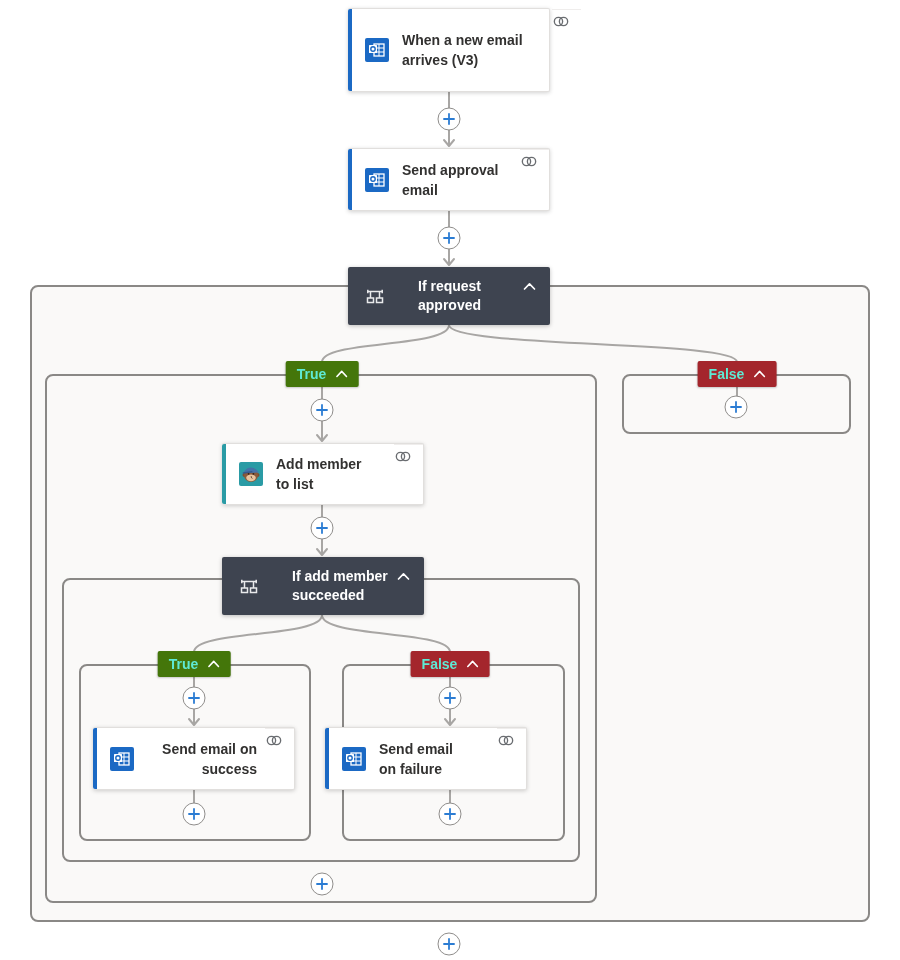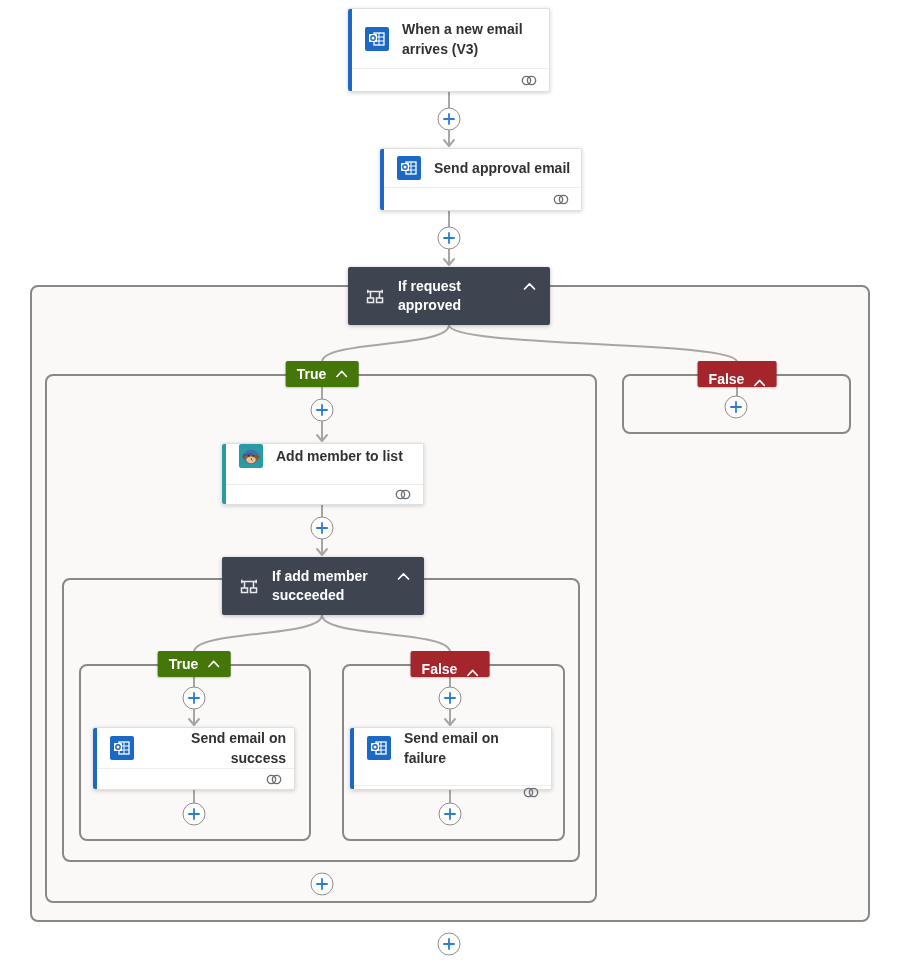--- a/index.html
+++ b/index.html
@@ -17,50 +17,50 @@
     background:#faf9f8;
     box-sizing:border-box;
   }
   
   .connectors{position:absolute;left:0;top:0;pointer-events:none;}
   
   .action-card{
     position:absolute;width:202px;background:#ffffff;
     border:1px solid #e1dfdd;border-left:none;border-radius:2px;
     box-shadow:0 1px 4px rgba(0,0,0,.18);
-    box-sizing:border-box;display:flex;flex-direction:column;
+    box-sizing:border-box;display:flex;
     transform:translateX(-50%);
     cursor:pointer;
   }
   .accent{position:absolute;left:0;top:0;bottom:0;width:4px;border-radius:2px 0 0 2px;}
   .card-top{flex:1;display:flex;align-items:center;gap:13px;padding-left:17px;padding-right:8px;}
   .card-icon{width:24px;height:24px;flex:0 0 24px;display:block;}
   .card-title{font-size:14px;font-weight:700;color:#323130;line-height:20px;}
   .card-footer{
     height:22px;border-top:1px solid #efedec;display:flex;align-items:center;
     justify-content:flex-end;padding-right:11px;
   }
   
   .condition-card{
     position:absolute;width:202px;height:58px;background:#3e4450;
     border-radius:2px;box-shadow:0 1px 4px rgba(0,0,0,.25);
     box-sizing:border-box;display:flex;align-items:center;
-    transform:translateX(-50%);color:#fff;cursor:pointer;
+    transform:translateX(-50%);color:#fff;cursor:pointer;gap:20px;
   }
   .cond-icon{width:22px;height:22px;margin:0 12px 0 16px;flex:0 0 22px;}
   .cond-title{font-size:14px;font-weight:700;line-height:19px;flex:1;}
   .cond-chevron{position:absolute;top:15px;right:14px;width:13px;height:9px;cursor:pointer;}
   
   .badge{
     position:absolute;height:26px;display:flex;align-items:center;gap:9px;
-    padding:0 11px;border-radius:2px;color:#ffffff;font-size:14px;font-weight:700;
+    padding:0 11px;border-radius:2px;color:#5eead4;font-size:14px;font-weight:700;
     transform:translateX(-50%);box-shadow:0 1px 2px rgba(0,0,0,.2);cursor:pointer;
   }
   .badge-true{background:#44760a;}
-  .badge-false{background:#a4262c;align-items:flex-end;}
+  .badge-false{background:#a4262c;}
   .badge .chev{width:12px;height:8px;display:block;}
   
   .plus-btn{
     position:absolute;width:23px;height:23px;border-radius:50%;
     background:#ffffff;border:1px solid #8f8d8b;box-sizing:border-box;
     transform:translate(-50%,-50%);padding:0;display:flex;align-items:center;justify-content:center;
     cursor:pointer;
   }
   .plus-btn svg{display:block;}
   .link-icon{width:18px;height:13px;display:block;}
@@ -123,21 +123,21 @@
     </div>
   </div>
 
   <button class="plus-btn" style="left:449px;top:119px;">
     <svg width="13" height="13" viewBox="0 0 13 13">
       <line x1="6.5" y1="0.8" x2="6.5" y2="12.2" stroke="#2b7cd3" stroke-width="1.8"></line>
       <line x1="0.8" y1="6.5" x2="12.2" y2="6.5" stroke="#2b7cd3" stroke-width="1.8"></line>
     </svg>
   </button>
 
-  <div class="action-card" style="left:449px;top:148px;height:63px;margin-left:32px;">
+  <div class="action-card" style="left:449px;top:148px;height:63px;">
     <span class="accent" style="background:#1b69c4;"></span>
     <div class="card-top">
       <svg class="card-icon" viewBox="0 0 24 24">
         <rect width="24" height="24" rx="2" fill="#1b69c4"></rect>
         <rect x="9" y="6" width="10" height="12" fill="none" stroke="#fff" stroke-width="1.3"></rect>
         <line x1="9" y1="10" x2="19" y2="10" stroke="#fff" stroke-width="1"></line>
         <line x1="9" y1="14" x2="19" y2="14" stroke="#fff" stroke-width="1"></line>
         <line x1="14" y1="6" x2="14" y2="18" stroke="#fff" stroke-width="1"></line>
         <rect x="4" y="7" width="8" height="8" rx="0.5" fill="#fff"></rect>
         <circle cx="8" cy="11" r="2.2" fill="none" stroke="#1b69c4" stroke-width="1.4"></circle>
@@ -295,21 +295,21 @@
       <span class="card-title">Send email on success</span>
     </div>
     <div class="card-footer">
       <svg class="link-icon" viewBox="0 0 20 14">
         <circle cx="7.2" cy="7" r="4.6" fill="none" stroke="#696c70" stroke-width="1.5"></circle>
         <circle cx="12.8" cy="7" r="4.6" fill="none" stroke="#696c70" stroke-width="1.5"></circle>
       </svg>
     </div>
   </div>
 
-  <div class="action-card" style="left:451px;top:727px;height:63px;gap:17px;">
+  <div class="action-card" style="left:426px;top:727px;height:63px;gap:17px;">
     <span class="accent" style="background:#1b69c4;"></span>
     <div class="card-top">
       <svg class="card-icon" viewBox="0 0 24 24">
         <rect width="24" height="24" rx="2" fill="#1b69c4"></rect>
         <rect x="9" y="6" width="10" height="12" fill="none" stroke="#fff" stroke-width="1.3"></rect>
         <line x1="9" y1="10" x2="19" y2="10" stroke="#fff" stroke-width="1"></line>
         <line x1="9" y1="14" x2="19" y2="14" stroke="#fff" stroke-width="1"></line>
         <line x1="14" y1="6" x2="14" y2="18" stroke="#fff" stroke-width="1"></line>
         <rect x="4" y="7" width="8" height="8" rx="0.5" fill="#fff"></rect>
         <circle cx="8" cy="11" r="2.2" fill="none" stroke="#1b69c4" stroke-width="1.4"></circle>

